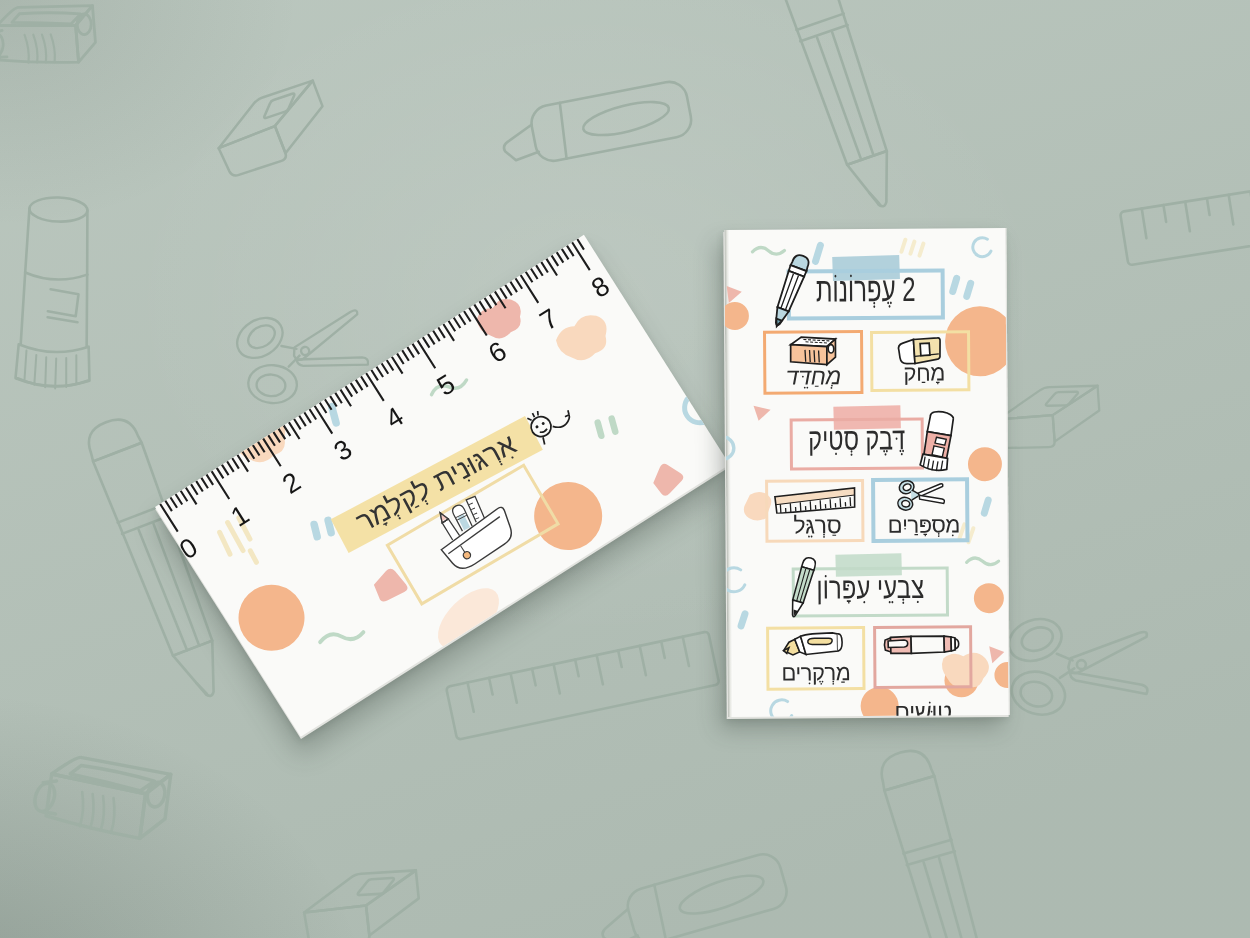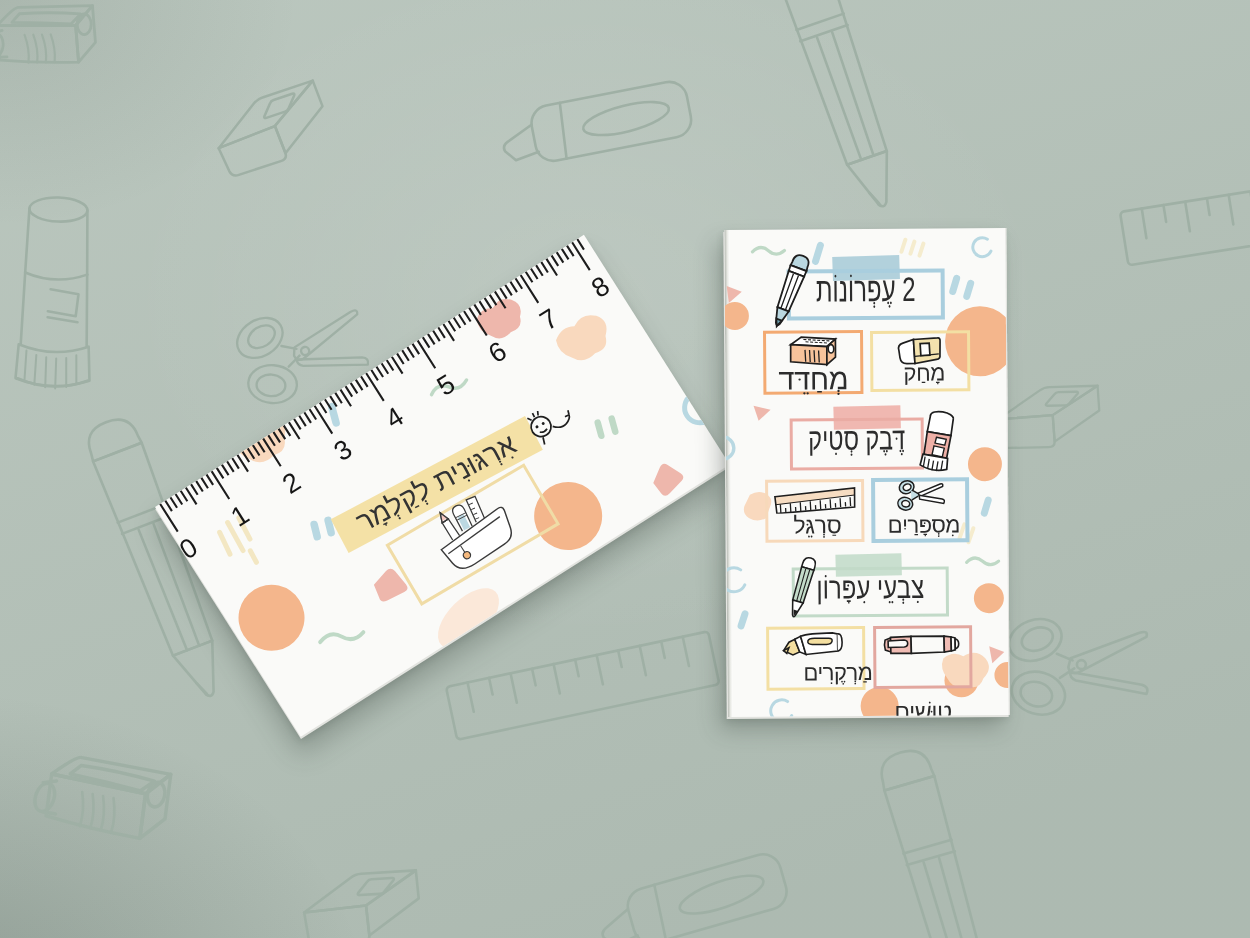--- a/index.html
+++ b/index.html
@@ -297,21 +297,21 @@
  <path d="M16.5,16 L33.5,16 L33.2,22 L16.8,22 Z" fill="#fff"></path>
  <path d="M16.8,22 L33.2,22 L31,60 L19,60 Z" fill="#fff"></path>
  <path d="M22.2,23 L22.6,60 M27.6,23 L27.4,60" stroke-width="1.3"></path>
  <path d="M19,60 L31,60 L27,75 Q25,79 23,75 Z" fill="#b9d7e0"></path>
  <path d="M22,71 L27.8,71 L25,78 Z" fill="#6fa3b3"></path>
 </g>
 </svg>
 
 <div class="bx" style="left:38px;top:101px;width:100px;height:64px;border:3.5px solid #f3aa72;"></div>
 
-<div class="hb" style="position:absolute;left:38px;top:134px;width:100px;font-size:29px;letter-spacing:-0.3px;">מְחַדֵּד</div>
+<div class="hb" style="position:absolute;left:38px;top:134px;width:100px;font-size:23px;letter-spacing:-0.3px;font-style:italic;">מְחַדֵּד</div>
 
 <svg width="58" height="38" viewBox="0 0 58 38" style="position:absolute;left:59px;top:104px" fill="none" stroke="#1e1e1e" stroke-width="1.7">
 <g transform="rotate(-3 29 19)">
  <path d="M7,10 L18,3 L52,7 L43,14 Z" fill="#fff"></path>
  <path d="M7,10 L43,14 L42,32 L6,27 Z" fill="#f7c39b"></path>
  <path d="M43,14 L52,7 L51,25 L42,32 Z" fill="#f7c39b"></path>
  <ellipse cx="47" cy="16.5" rx="2.8" ry="4.2" fill="#fff"></ellipse>
  <path d="M20,5.5 l26,3 M22,8 l22,2.5" stroke-width="1.1" stroke-dasharray="3 1.6"></path>
  <path d="M21,16 l0,12 M25.5,16.5 l0,12 M30,17 l0,12 M34.5,17.5 l0,12" stroke-width="1.3"></path>
 </g>
@@ -387,21 +387,21 @@
  <path d="M14,11 Q14,3 21,3 Q28,3 28,11 L28,15 L14,15 Z" fill="#fff"></path>
  <path d="M14,15 L28,15 L27,53 L15,53 Z" fill="#c3dbc9"></path>
  <path d="M19,16 L19.5,53 M23.5,16 L23.3,53" stroke-width="1.2"></path>
  <path d="M15,53 L27,53 L22.5,69 Q21,72 19.5,69 Z" fill="#fff"></path>
  <path d="M19,63 L24,63 L21,70 Z" fill="#1e1e1e" stroke="none"></path>
 </g>
 </svg>
 
 <div class="bx" style="left:39px;top:397px;width:99px;height:64px;border:3.5px solid #f3dfa3;"></div>
 
-<div class="hb" style="position:absolute;left:39px;top:431px;width:99px;font-size:22px;letter-spacing:-0.5px;margin-left:22px;">מַרְקֶרִים</div>
+<div class="hb" style="position:absolute;left:39px;top:431px;width:99px;font-size:22px;letter-spacing:-0.5px;">מַרְקֶרִים</div>
 
 <svg width="72" height="30" viewBox="0 0 72 30" style="position:absolute;left:50px;top:400px" fill="none" stroke="#1e1e1e" stroke-width="1.6">
 <g transform="rotate(-4 36 15)">
  <path d="M6,19 L12,11 L18,8.5 L22,21.5 L15,24 Z" fill="#f4dfa0"></path>
  <path d="M6,19 L9,22 L11.5,16.5 Z" fill="#f4dfa0"></path>
  <path d="M18,8.5 L24,6 L28,24.5 L22,21.5 Z" fill="#fff"></path>
  <path d="M24,6 Q32,3.5 56,5 L61,6.5 L60,23.5 L28,24.5 Z" fill="#fff"></path>
  <path d="M31,11 Q32,8.5 38,9 L52,10 Q56,10.5 55,13.5 Q54,16.5 49,16 L35,15 Q30,14.5 31,11 Z" fill="#f4dfa0" stroke-width="1.5"></path>
  <path d="M61,6.5 Q65.5,6 65,15 Q64.5,23 60,23.5" fill="#fff"></path>
 </g>

